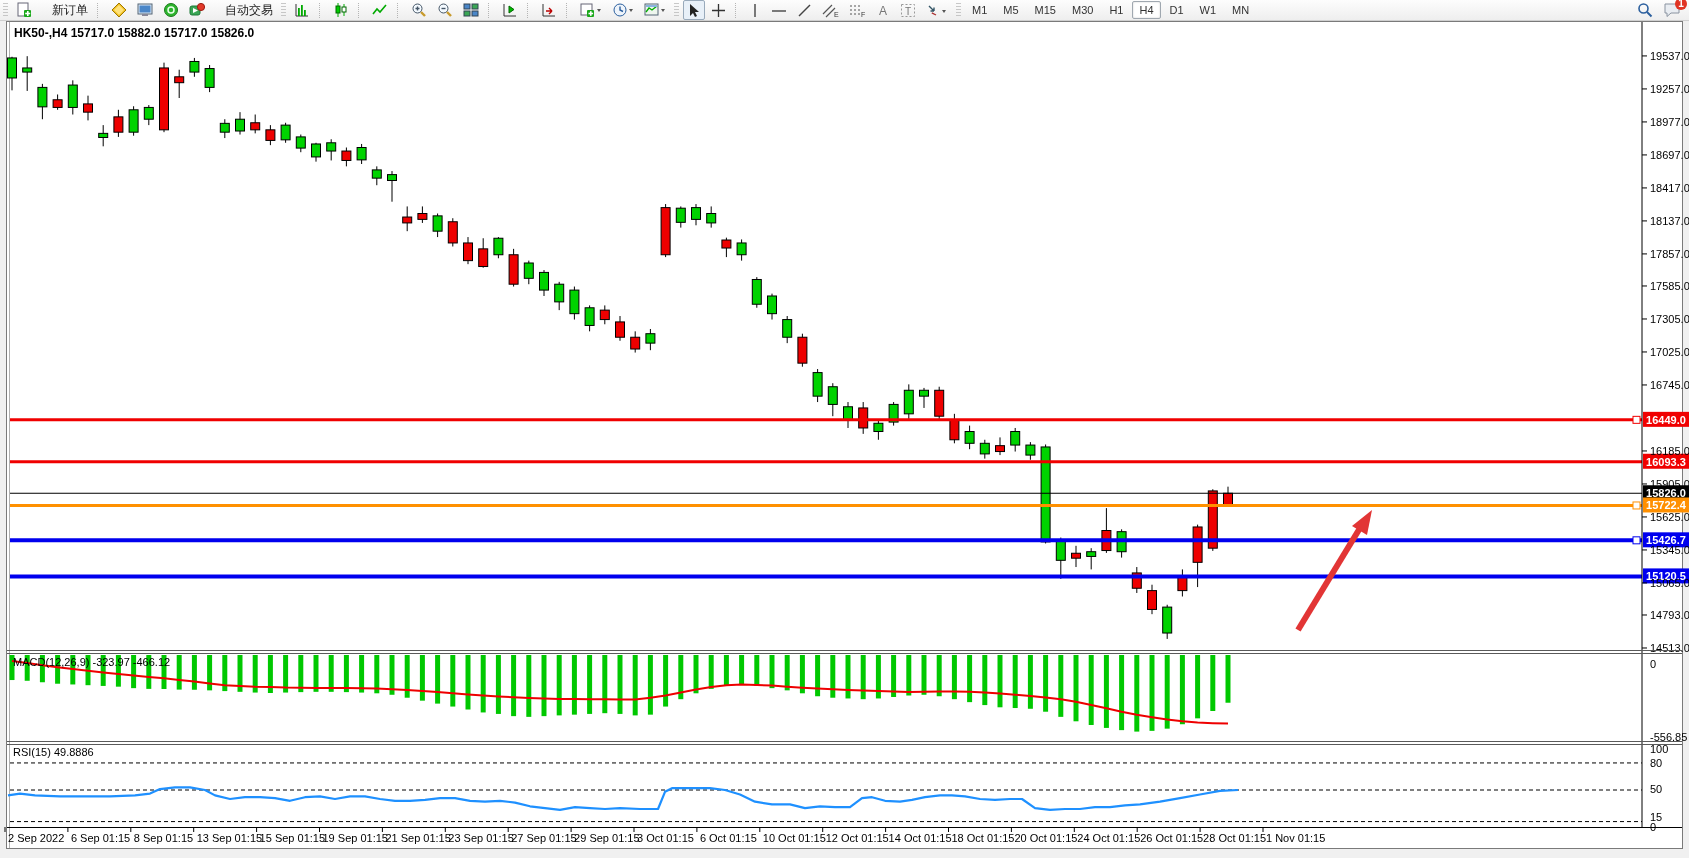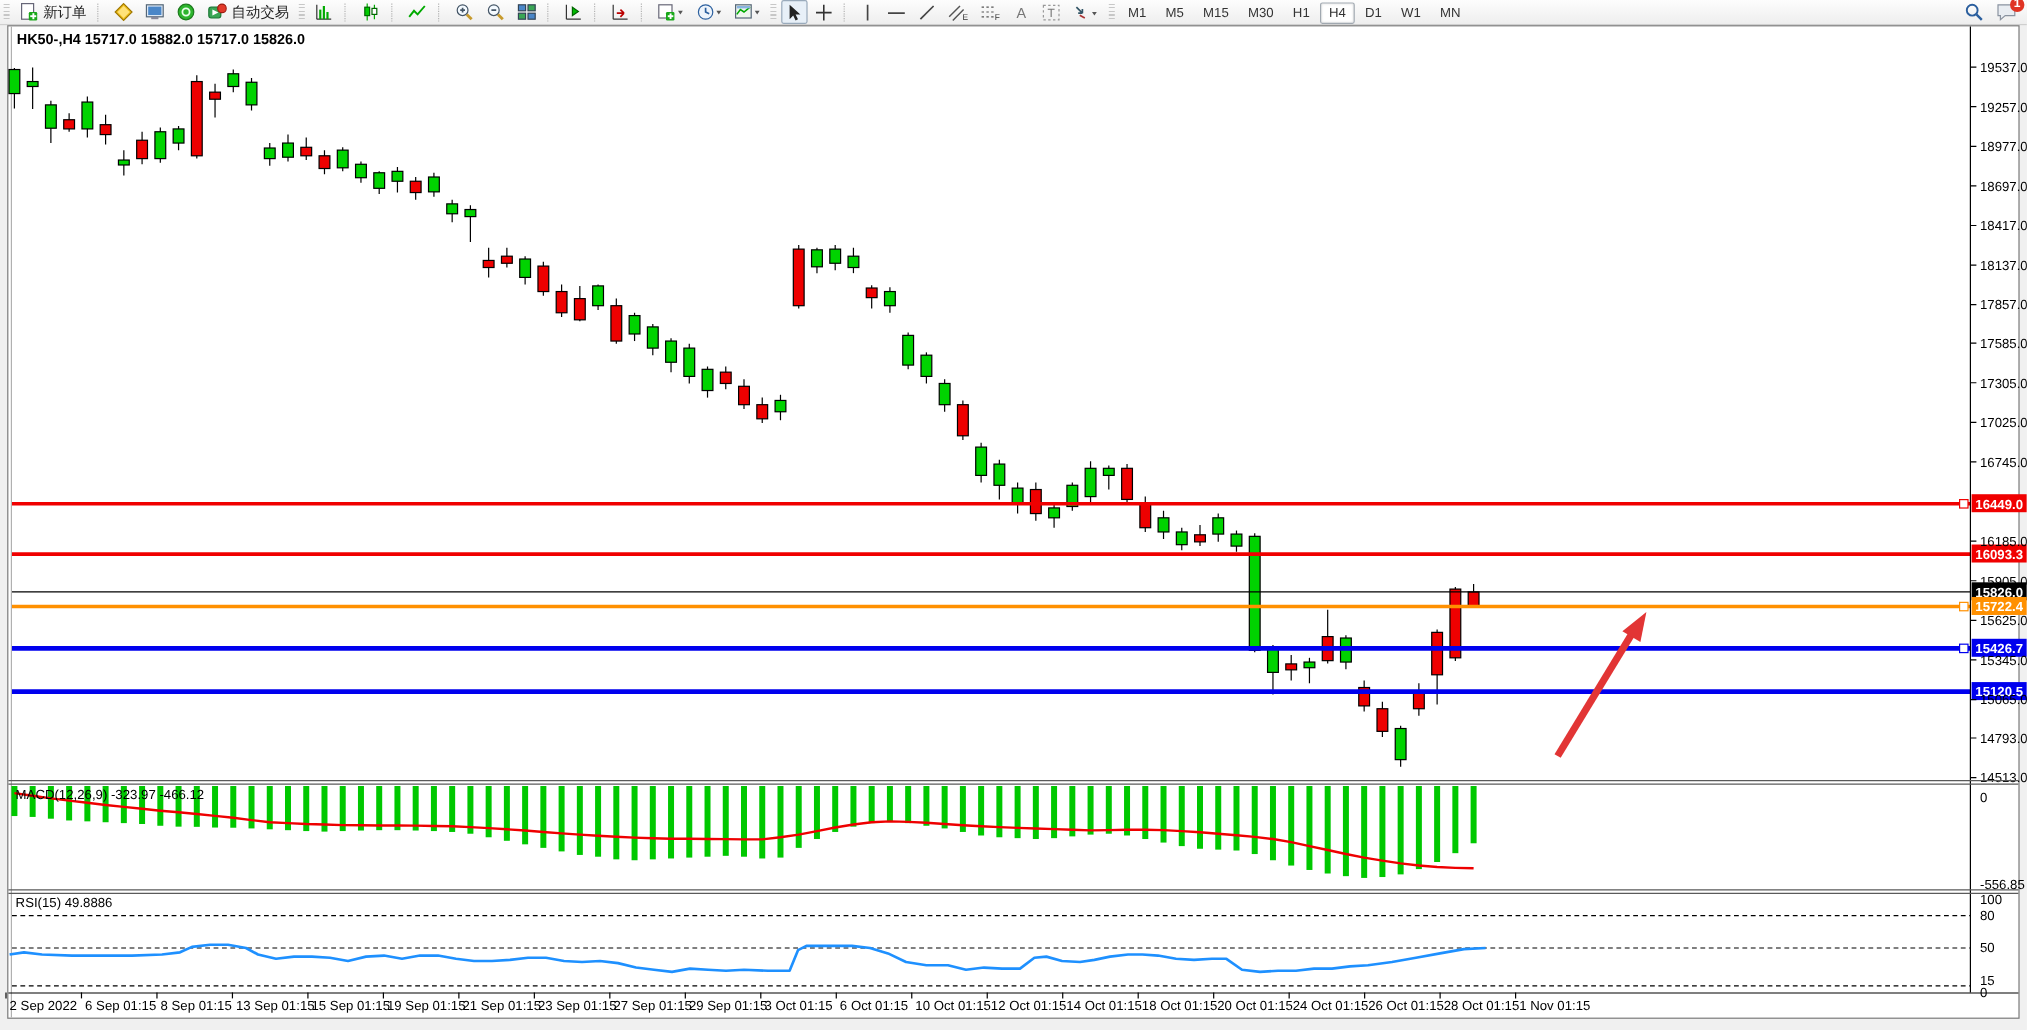--- a/index.html
+++ b/index.html
@@ -1,21 +1,21 @@
 <!DOCTYPE html>
 <html><head>
 <meta charset="utf-8">
 <style>
   html,body{margin:0;padding:0;background:#f0f0f0;width:1689px;height:858px;overflow:hidden;
     font-family:"Liberation Sans",sans-serif;-webkit-font-smoothing:antialiased;}
   .toolbar{position:absolute;left:0;top:0;width:1689px;height:20px;background:linear-gradient(#fdfdfd,#eee);
     border-bottom:1px solid #cfcfcf;display:flex;align-items:center;font-size:12px;color:#222;}
   .tb-btn{display:inline-flex;align-items:center;height:18px;padding:0 3px;margin:0 1px;border:1px solid transparent;border-radius:2px;cursor:default;}
   .tb-btn.active{background:#e8f0f8;border:1px solid #9ab;}
-  .tb-btn span.lbl{margin-left:4px;}
+  .tb-btn span.lbl{margin-left:20px;}
   .tb-sep{width:4px;height:15px;border-left:1px dotted #b5b5b5;margin:0 4px;}
   .grip{width:5px;height:14px;margin:0 3px;background:repeating-linear-gradient(#bbb 0 1px,transparent 1px 3px);opacity:.8;}
   .tf{font-size:11px;color:#333;padding:2px 6px;margin:0 1px;border:1px solid transparent;border-radius:2px;}
   .tf.active{background:#fff;border:1px solid #a0a8b0;box-shadow:inset 0 0 2px #ccc;text-align:center;}
   .tb-right{margin-left:auto;display:flex;align-items:center;margin-right:8px;}
   .badge{position:absolute;top:-4px;right:-6px;background:#e03424;color:#fff;border-radius:8px;
     font-size:10px;line-height:12px;min-width:12px;text-align:center;font-weight:bold;}
   .chat-wrap{position:relative;margin-left:10px;}
   .ic{display:block;}
   #chart-area{position:absolute;left:0;top:20px;}

